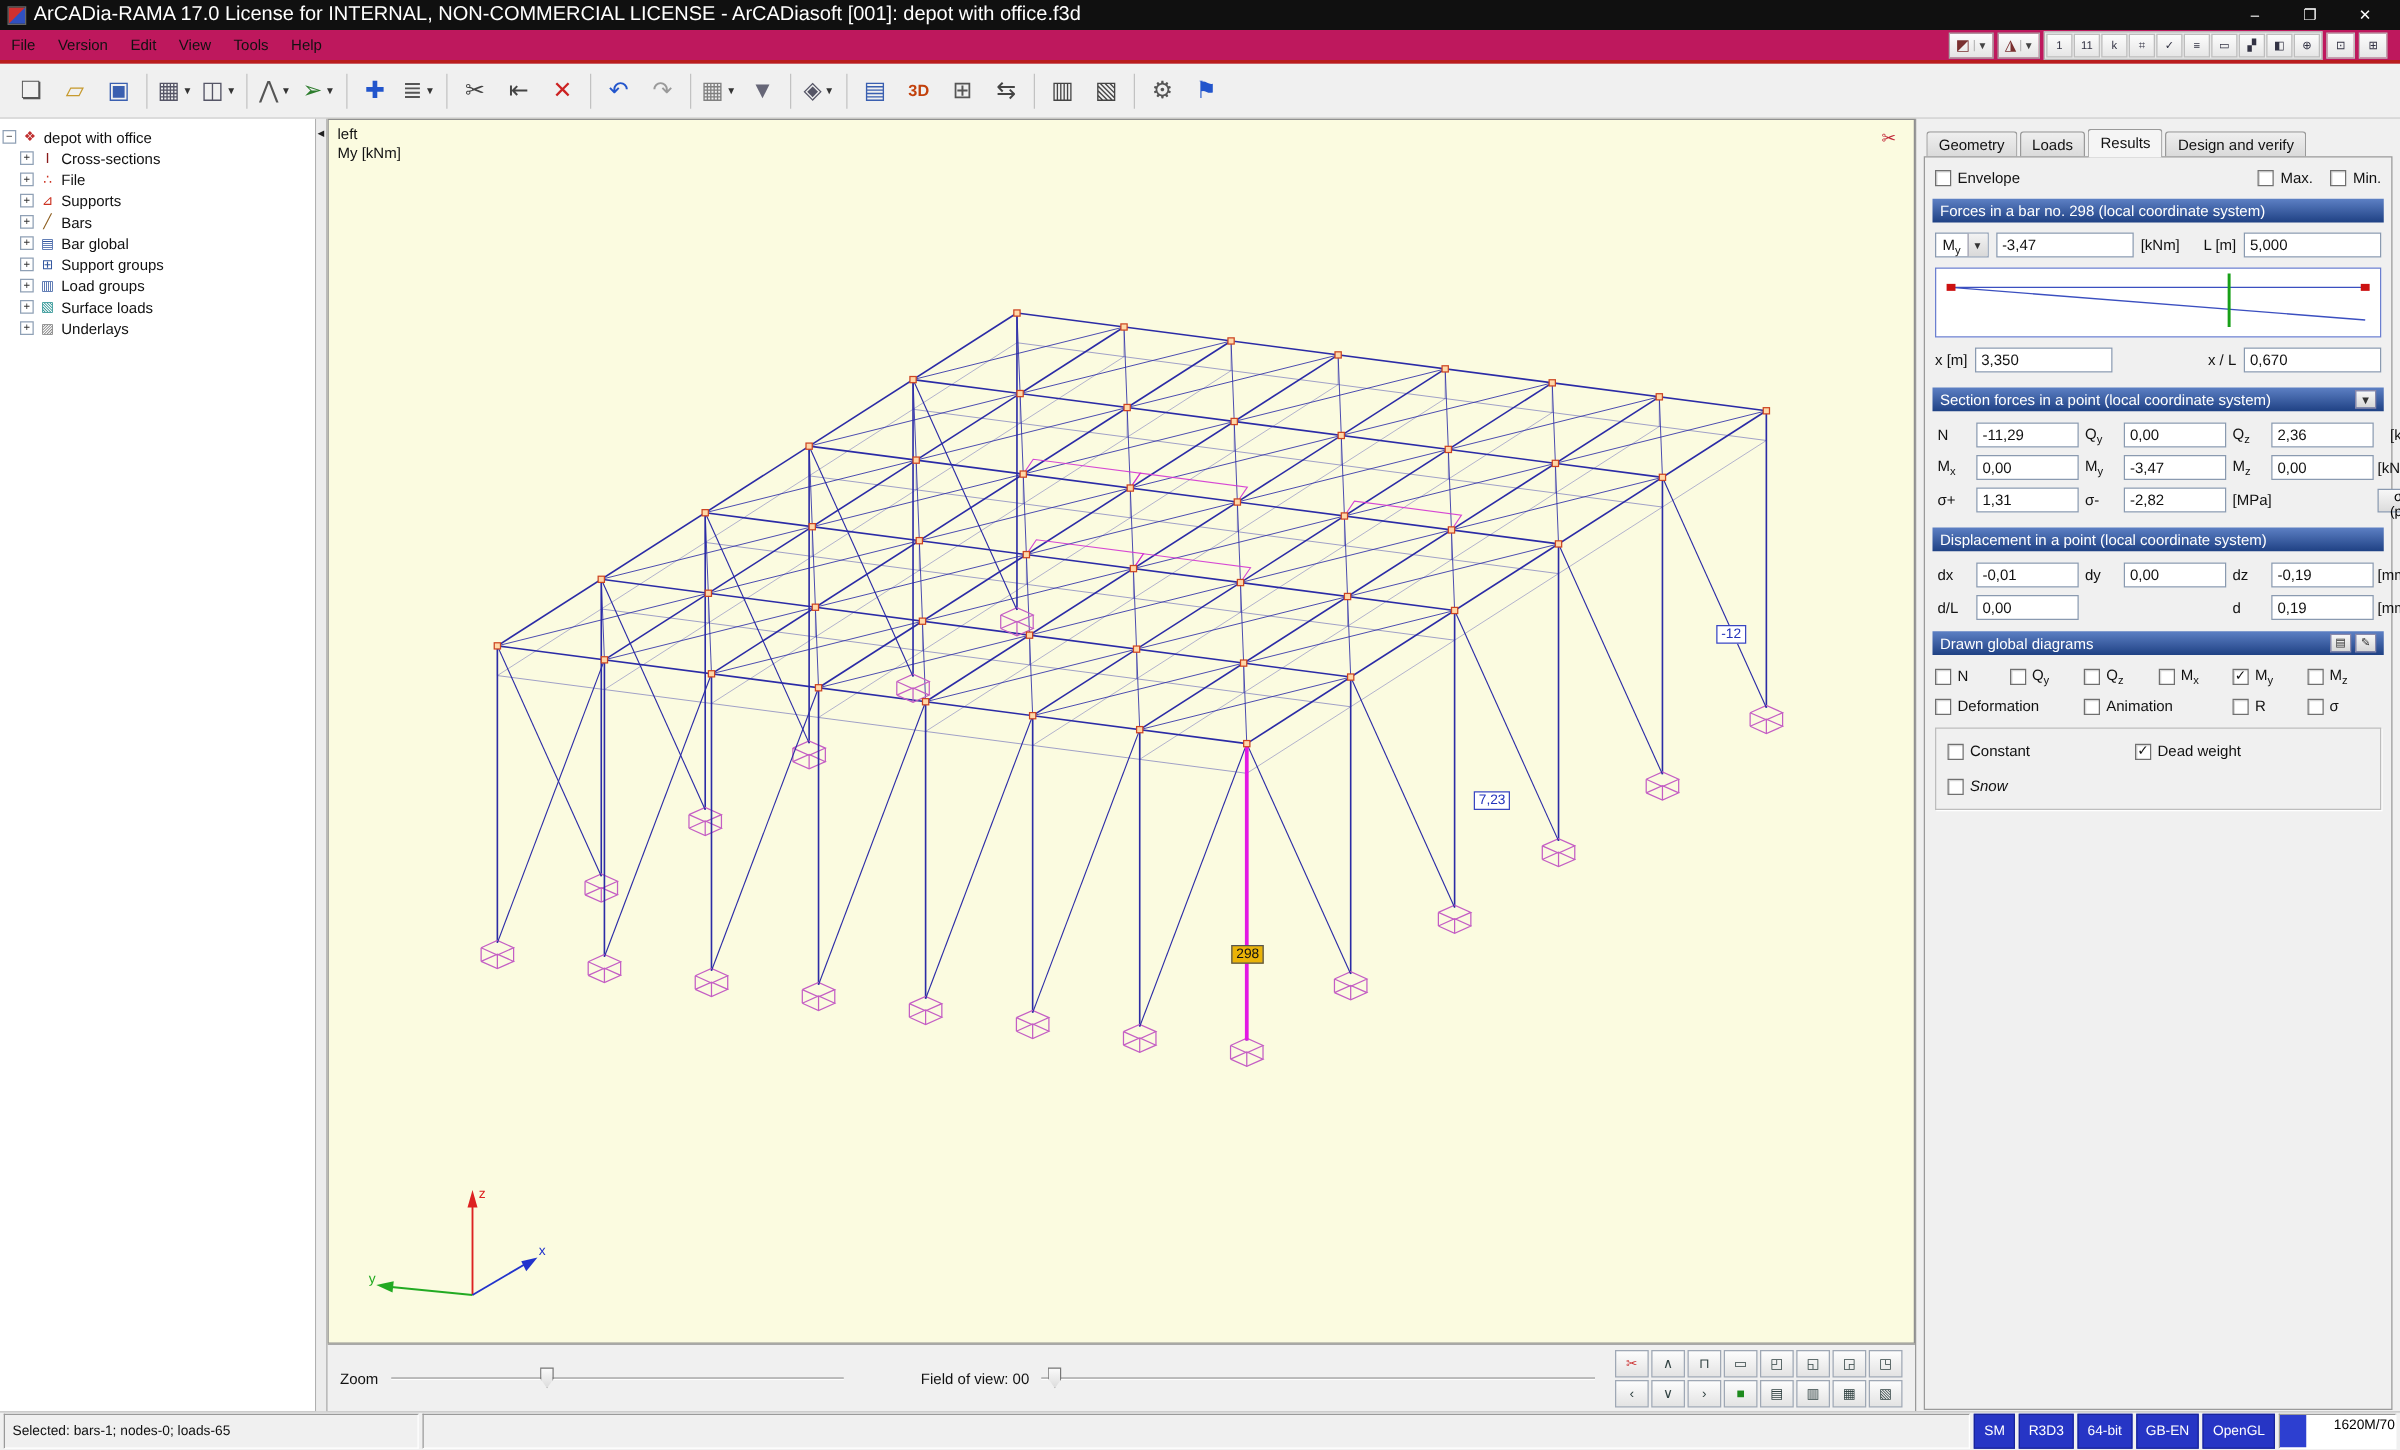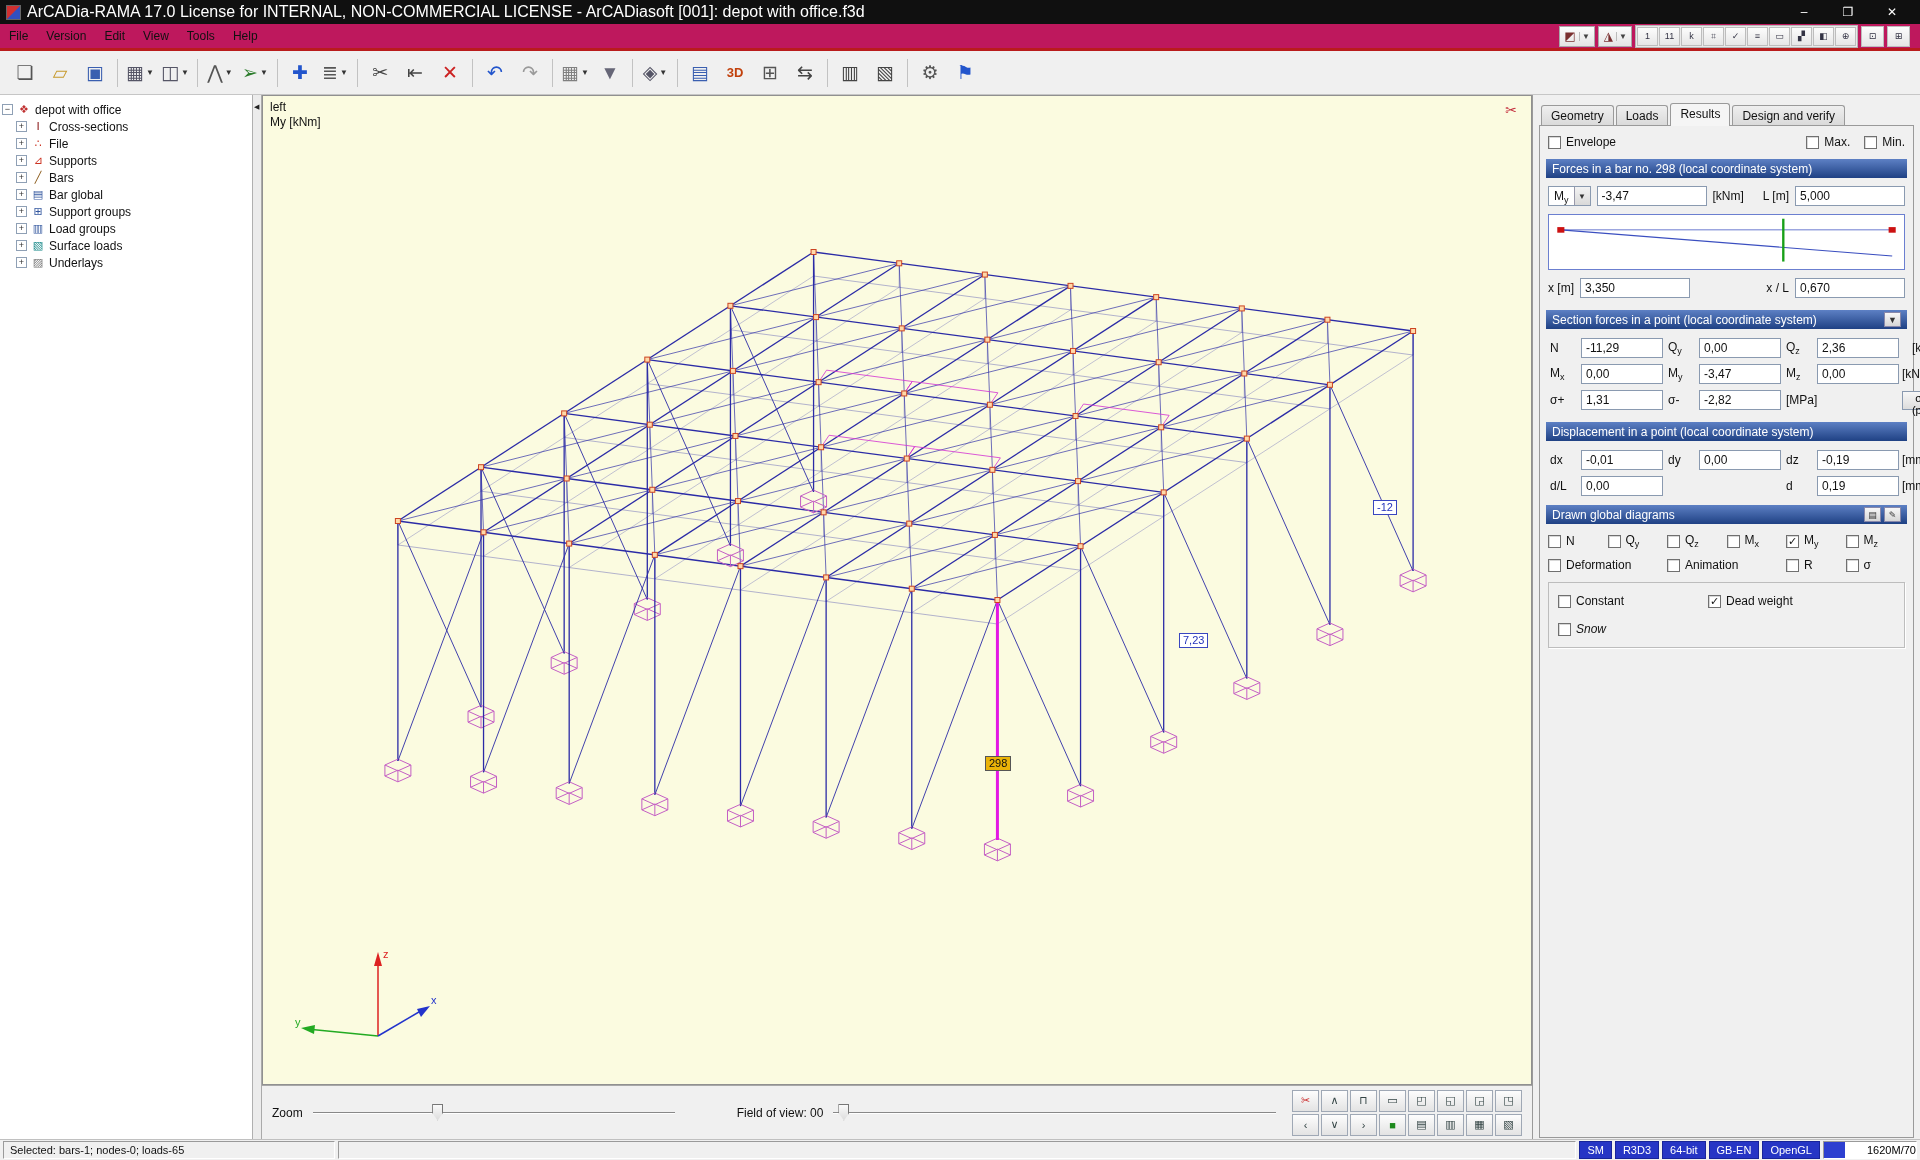--- a/index.html
+++ b/index.html
@@ -105,21 +105,21 @@
   .sf-grid .tbox { width:100%; }
   .sf-grid .lbl { text-align:left; padding-left:2px; }
   .sf-grid .unit-r { text-align:right; padding-right:2px; white-space:nowrap; }
   .sig-btn { height:19px; padding:0 5px; border:1px solid #8a9ab0; background:linear-gradient(#f7f7f7,#dcdcdc); font-size:11px; font-family:inherit; justify-self:end; }
   .span2 { grid-column:span 2; }
 
   .diag-checks { display:grid; grid-template-columns:repeat(6,1fr); margin:9px 2px 4px; row-gap:7px; }
   .load-box { border:1px solid #bdbdbd; box-shadow:1px 1px 0 #fff; margin:10px 2px 0; padding:11px 9px; display:grid; grid-template-columns:150px 1fr; row-gap:14px; }
 
   
-  .statusbar { height:21px; background:#f0f0f0; border-top:1px solid #c0c0c0; display:flex; align-items:stretch; gap:3px; padding:1px 3px; font-size:11px; flex:0 0 auto;justify-content:space-between; }
+  .statusbar { height:31px; background:#f0f0f0; border-top:1px solid #c0c0c0; display:flex; align-items:stretch; gap:3px; padding:1px 3px; font-size:11px; flex:0 0 auto;justify-content:space-between; }
   .sb-cell { border:1px solid; border-color:#9a9a9a #ffffff #ffffff #9a9a9a; display:flex; align-items:center; padding:0 6px; white-space:nowrap; }
   .sb-sel { width:332px; }
   .sb-fill { flex:1; }
   .badges { display:flex; gap:3px; }
   .badge { background:#2635c5; border:1px solid #18249a; color:#fff; display:flex; align-items:center; padding:0 7px; font-size:11px; }
   .memory { width:94px; position:relative; border:1px solid; border-color:#9a9a9a #fff #fff #9a9a9a; background:#fff; overflow:hidden;padding-left:43px; }
   .memory-fill { position:absolute; left:0; top:0; bottom:0; background:#2d3fd0; }
   .memory-text { position:relative; z-index:1; text-align:center; line-height:17px; color:#000; }
 </style>
 </head>

